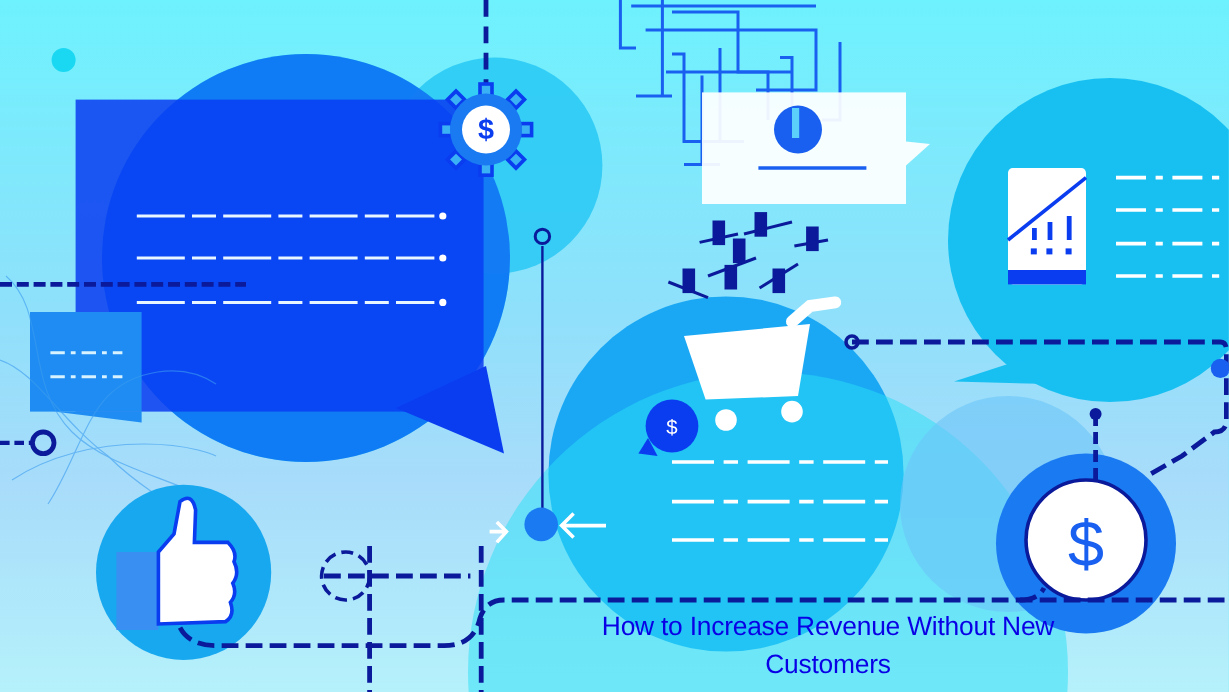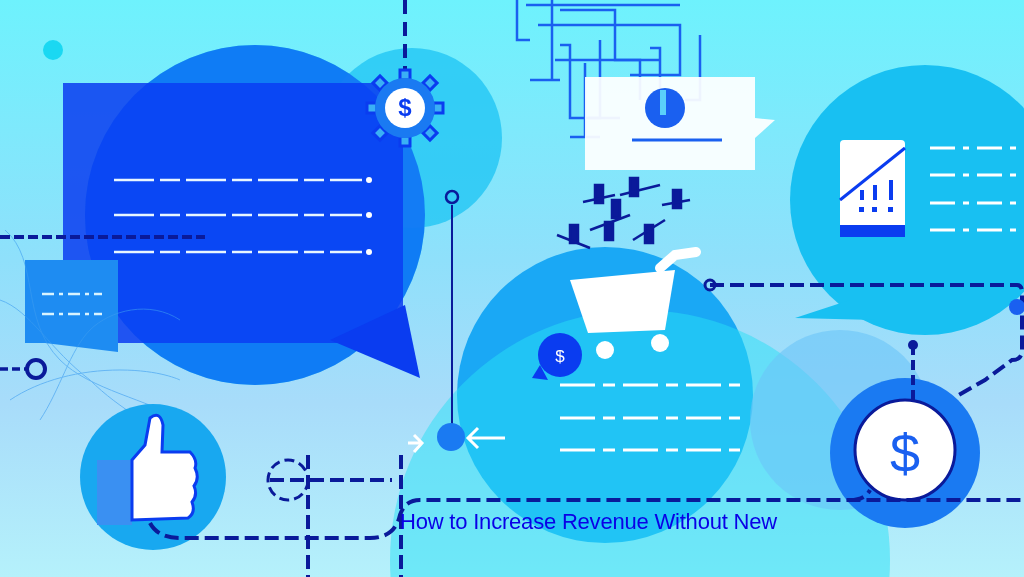--- a/index.html
+++ b/index.html
@@ -1,20 +1,20 @@
 <!DOCTYPE html>
 <html><head>
 <meta charset="utf-8">
 <style>
   html,body{margin:0;padding:0;}
   body{width:1024px;height:577px;overflow:hidden;background:#6ff0fb;font-family:"Liberation Sans",sans-serif;}
   .stage{position:relative;width:1024px;height:577px;overflow:hidden;
     background:linear-gradient(180deg,#6ef2fd 0%,#8fe0fb 45%,#a8dcfa 70%,#b5f1fb 100%);}
   svg.art{position:absolute;left:0;top:0;}
-  .caption{position:absolute;left:400px;top:506px;width:580px;color:#0a00e6;
+  .caption{position:absolute;left:400px;top:506px;width:580px;text-align:center;color:#0a00e6;
     font-size:22px;line-height:32px;font-weight:400;letter-spacing:-0.2px;}
 </style>
 </head>
 <body>
 
 <div class="stage">
   <svg class="art" width="1024" height="577" viewBox="0 0 1024 577">
 
     <circle cx="53" cy="50" r="10" fill="#1ad8f2"></circle>
     <circle cx="255" cy="215" r="170" fill="#18c6f3"></circle>
@@ -181,14 +181,15 @@
       <line x1="308" y1="455" x2="308" y2="577"></line>
       <line x1="401" y1="455" x2="401" y2="577"></line>
       <line x1="270" y1="480" x2="392" y2="480"></line>
       <path d="M850,500 Q865,500 870,490"></path>
     </g>
     <circle cx="288" cy="480" r="20" fill="none" stroke="#0a1a9a" stroke-width="3" stroke-dasharray="10 5"></circle>
   </svg>
 
   <div class="caption">
     <div>How to Increase Revenue Without New</div>
+    <div>Customers</div>
   </div>
 </div>
 
 </body></html>

